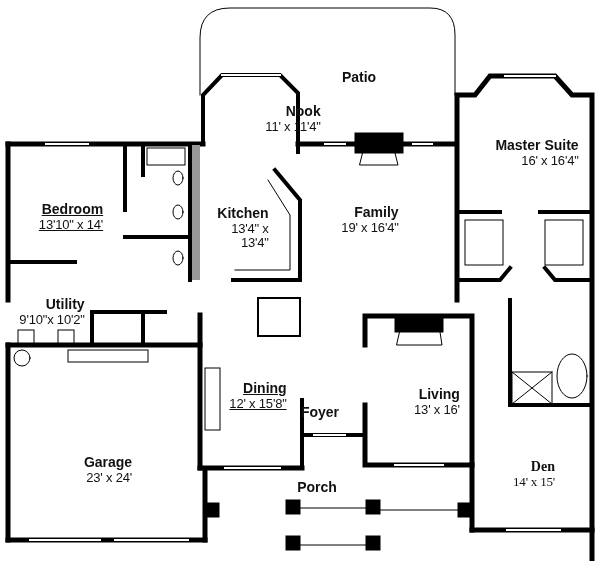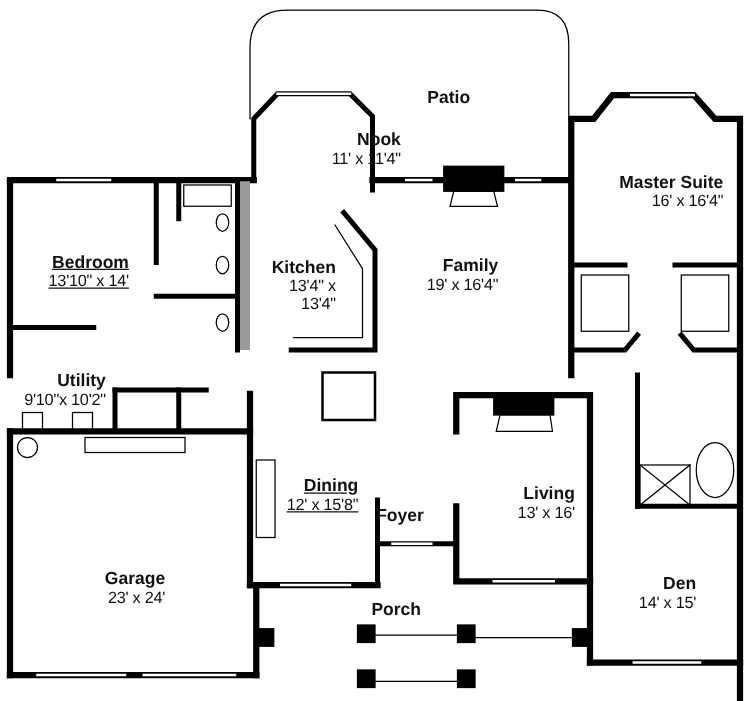--- a/index.html
+++ b/index.html
@@ -143,19 +143,19 @@
   <span class="name">Foyer</span>
 </div>
 <div class="label" style="left:421px; top:387px;margin-left:16px;">
   <span class="name">Living</span>
   <span class="dim">13' x 16'</span>
 </div>
 <div class="label" style="left:108px; top:442px;margin-top:13px;">
   <span class="name">Garage</span>
   <span class="dim">23' x 24'</span>
 </div>
-<div class="label" style="left:534px; top:459px;">
+<div class="label" style="left:534px; top:459px;font-family:Liberation Serif, serif;">
   <span class="name">Den</span>
   <span class="dim">14' x 15'</span>
 </div>
 <div class="label" style="left:317px; top:480px;">
   <span class="name">Porch</span>
 </div>
 
 </body></html>

